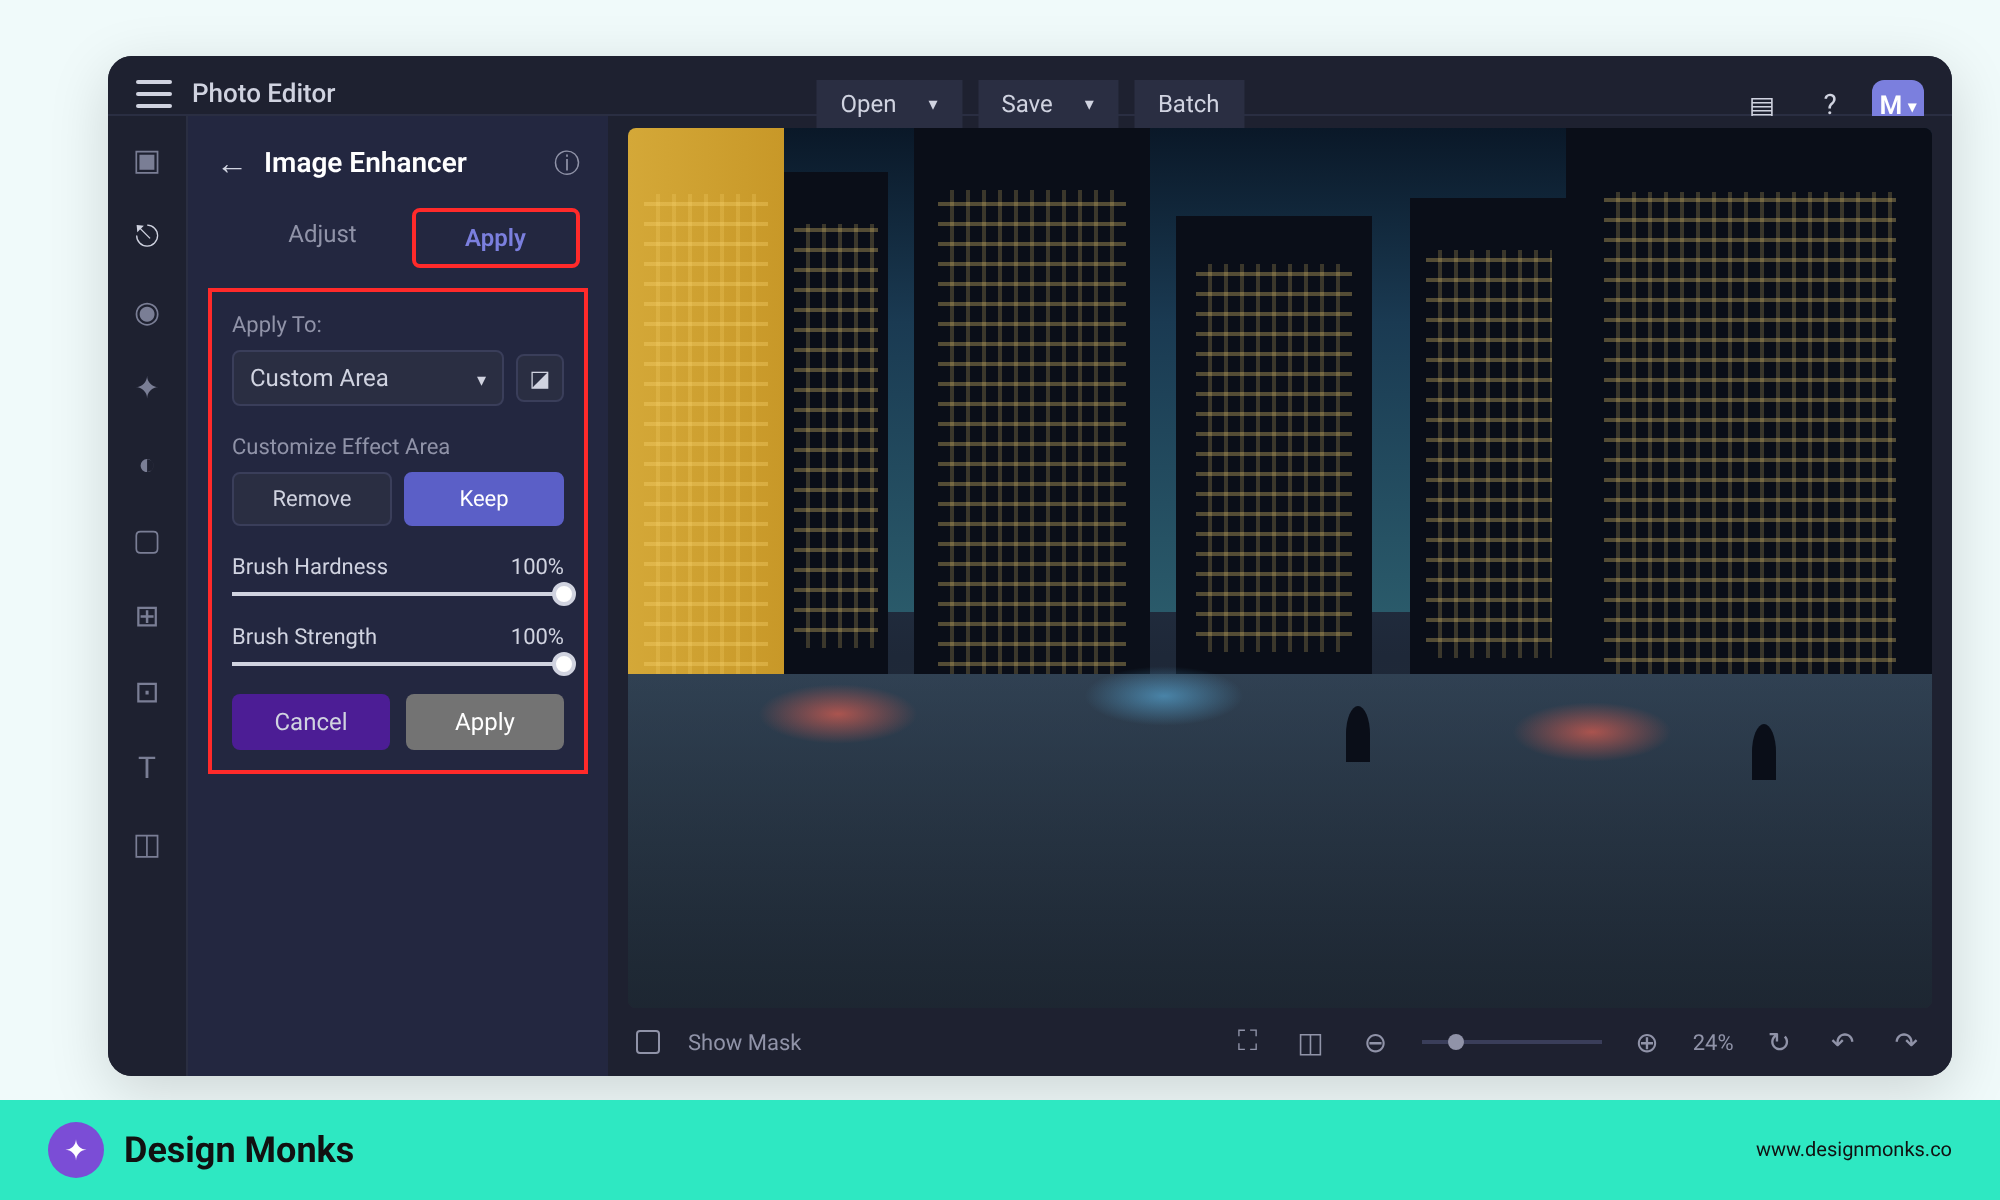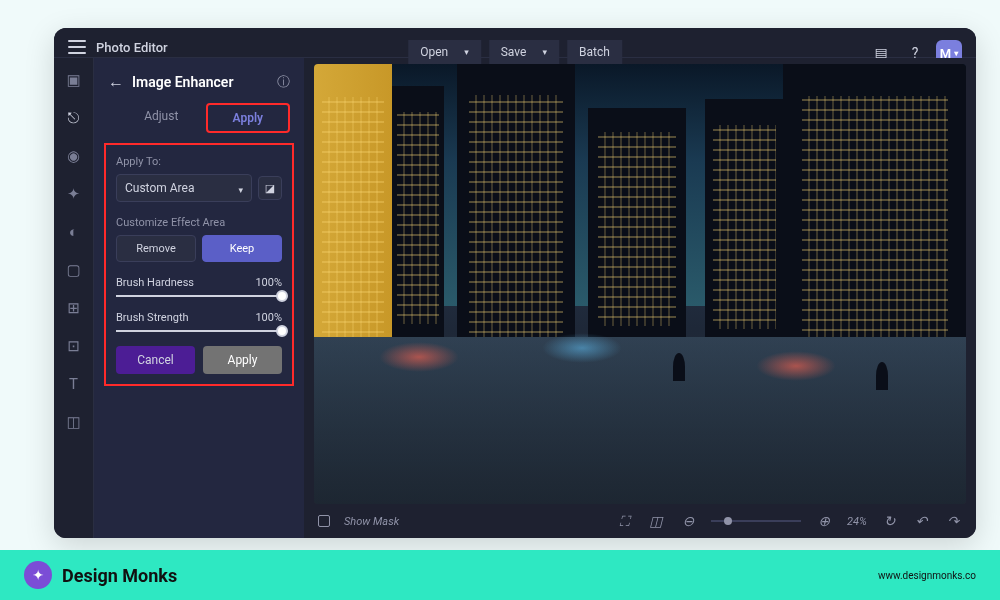--- a/index.html
+++ b/index.html
@@ -59,21 +59,21 @@
 .windows { position: absolute; inset: 10%; background-image: repeating-linear-gradient(0deg, transparent 0, transparent 8px, rgba(255,220,120,0.3) 8px, rgba(255,220,120,0.3) 10px), repeating-linear-gradient(90deg, transparent 0, transparent 6px, rgba(255,220,120,0.2) 6px, rgba(255,220,120,0.2) 8px); }
 .street { position: absolute; bottom: 0; left: 0; right: 0; height: 38%; background: linear-gradient(180deg, #283040 0%, #1a2030 100%); }
 .reflection { position: absolute; bottom: 0; left: 0; right: 0; height: 38%; background: linear-gradient(180deg, rgba(60,90,110,0.4) 0%, rgba(30,40,50,0.8) 100%); }
 .glow { position: absolute; width: 80px; height: 30px; background: radial-gradient(ellipse, rgba(255,100,80,0.6) 0%, transparent 70%); }
 .g1 { left: 10%; bottom: 30%; }
 .g2 { left: 35%; bottom: 32%; background: radial-gradient(ellipse, rgba(100,200,255,0.5) 0%, transparent 70%); }
 .g3 { right: 20%; bottom: 28%; }
 .person { position: absolute; width: 12px; height: 28px; background: #0a0e18; border-radius: 50% 50% 0 0; }
 .p1 { left: 55%; bottom: 28%; }
 .p2 { right: 12%; bottom: 26%; }
-.canvas-footer { height: 34px; display: flex; align-items: center; padding: 0 14px; gap: 14px; color: #9093a8; font-size: 11px; font-style: italic; }
+.canvas-footer { height: 34px; display: flex; align-items: center; padding: 0 14px; gap: 14px; color: #9093a8; font-size: 11px; }
 .checkbox { width: 12px; height: 12px; border: 1px solid #9093a8; border-radius: 2px; cursor: pointer; }
 .footer-spacer { flex: 1; }
 .footer-icon { color: #9093a8; cursor: pointer; font-size: 14px; padding: 0 3px; }
 .zoom-track { width: 90px; height: 2px; background: #3a3e5a; position: relative; }
 .zoom-thumb { position: absolute; left: 19%; top: 50%; width: 8px; height: 8px; background: #9093a8; border-radius: 50%; transform: translate(-50%, -50%); }
 .branding { position: absolute; bottom: 0; left: 0; right: 0; height: 50px; background: #2ee8c2; display: flex; align-items: center; padding: 0 24px; }
 .brand-logo { width: 28px; height: 28px; background: #7b4dd6; border-radius: 50%; display: flex; align-items: center; justify-content: center; margin-right: 10px; color: #fff; font-size: 14px; }
 .brand-name { font-size: 18px; font-weight: 700; color: #111; }
 .brand-url { margin-left: auto; font-size: 10px; color: #111; }
 </style>

